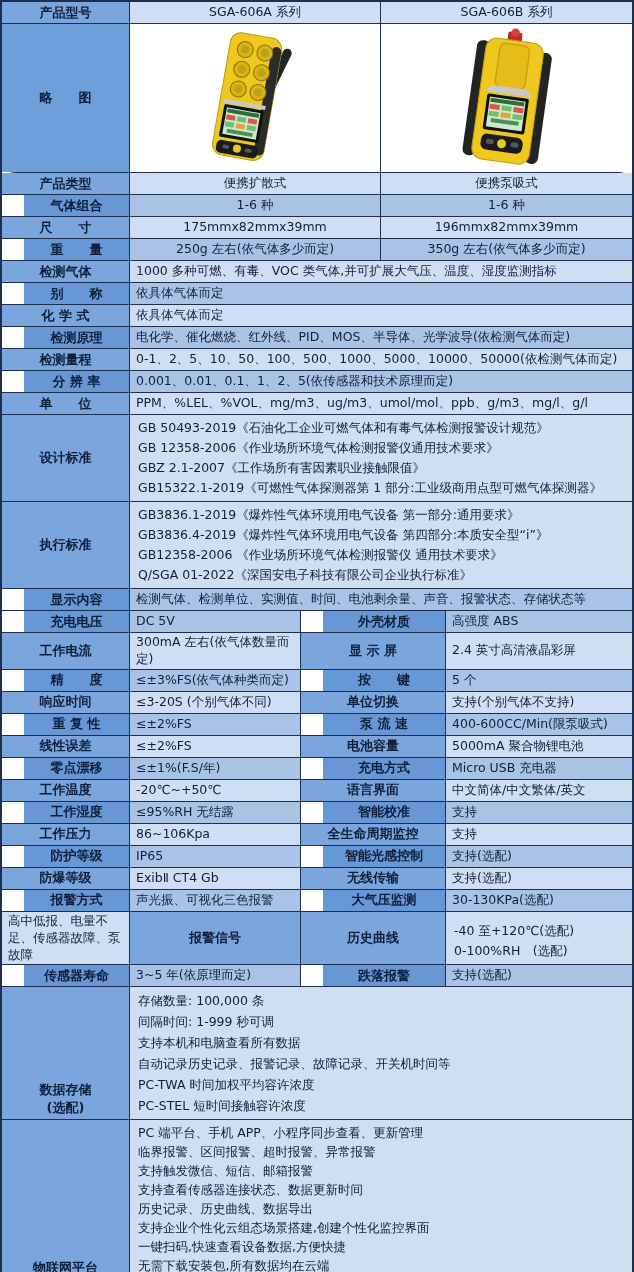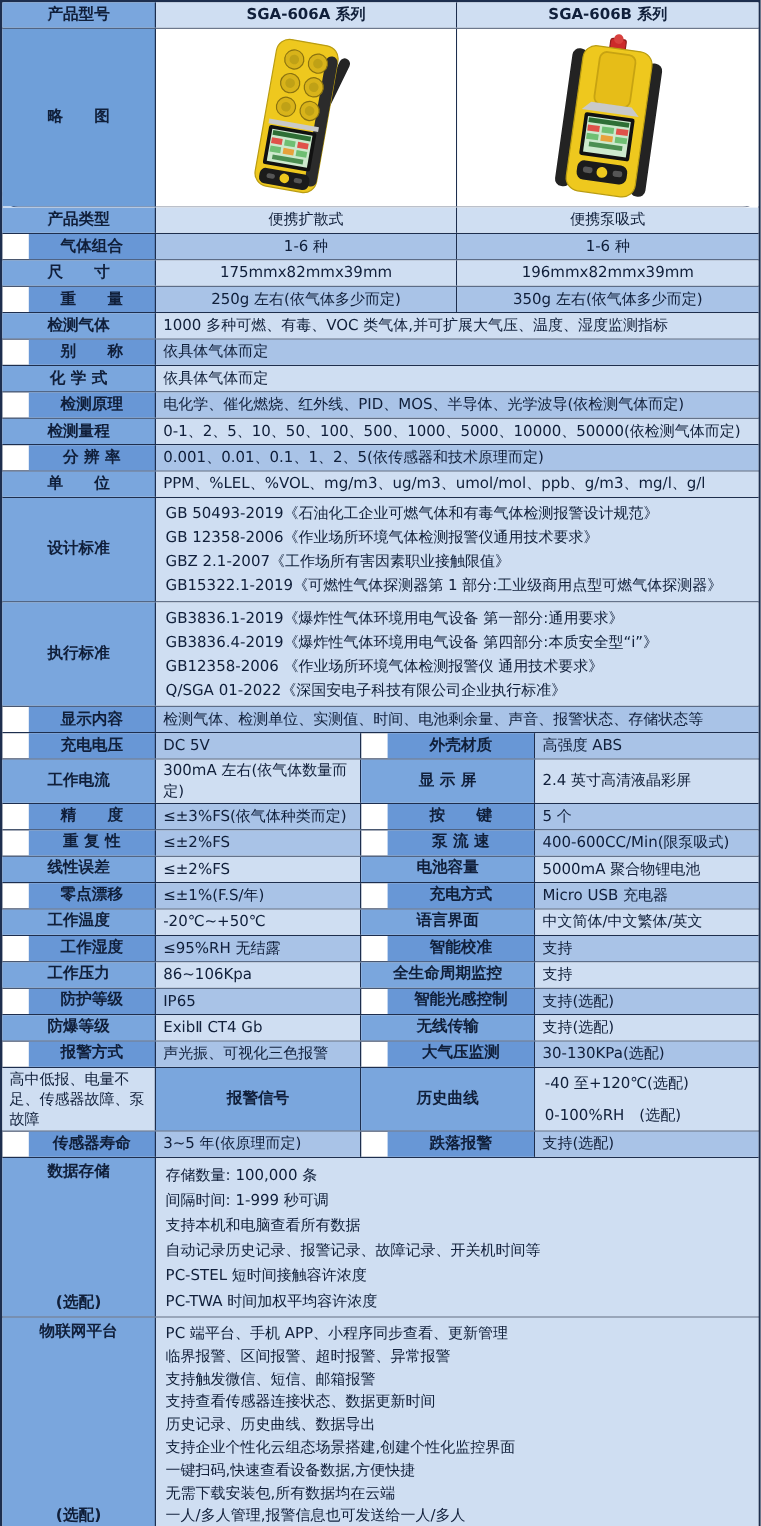--- a/index.html
+++ b/index.html
@@ -17,31 +17,31 @@
   .row{display:grid;border-bottom:1px solid var(--border);min-height:22px;box-sizing:border-box;}
   .row:last-child{border-bottom:none;}
   .g3{grid-template-columns:128px 251px 251px;}
   .g1{grid-template-columns:128px 1fr;}
   .g4{grid-template-columns:128px 171px 145px 186px;}
   .c{border-right:1px solid var(--border);display:flex;align-items:center;
      padding:1px 6px;box-sizing:border-box;font-size:12.5px;line-height:1.35;}
   .c:last-child{border-right:none;}
   .lab{font-weight:bold;justify-content:center;text-align:center;font-size:13px;padding:1px 2px;}
   .ctr{justify-content:center;text-align:center;}
-  .colc{flex-direction:column;align-items:flex-start;justify-content:space-between;padding:3px 8px;}
+  .colc{flex-direction:column;align-items:flex-start;justify-content:flex-end;padding:3px 8px;}
   .line{line-height:20px;}
   .line-s{line-height:21px;}
   .line-i{line-height:19px;}
   .rL > .c{background:var(--row-l);}
   .rM > .c{background:var(--row-m);}
   .rL > .lab{background:var(--lab-blue-l);}
   .rM > .lab{background:var(--lab-blue-m);margin-left:22px;}
   .rW > .c{background:#fff;}
   .rW > .lab{background:var(--lab-blue);}
-  .bold{font-weight:bold;}
+  .bold{font-weight:normal;}
   .h-sketch{min-height:148px;border-radius:13px;}
   .h-std{min-height:86px;}
   .h-alarm{min-height:48px;}
   .imgcell{justify-content:center;padding:4px;}
 </style>
 </head>
 <body>
 
 <div class="tbl">
 
@@ -212,20 +212,26 @@
     <div class="c">300mA 左右(依气体数量而定)</div>
     <div class="c lab">显 示 屏</div>
     <div class="c">2.4 英寸高清液晶彩屏</div>
   </div>
   <div class="row g4 rM">
     <div class="c lab">精　　度</div>
     <div class="c">≤±3%FS(依气体种类而定)</div>
     <div class="c lab">按　　键</div>
     <div class="c">5 个</div>
   </div>
+  <div class="row g4 rL">
+    <div class="c lab">响应时间</div>
+    <div class="c">≤3-20S (个别气体不同)</div>
+    <div class="c lab">单位切换</div>
+    <div class="c">支持(个别气体不支持)</div>
+  </div>
   <div class="row g4 rM">
     <div class="c lab">重 复 性</div>
     <div class="c">≤±2%FS</div>
     <div class="c lab">泵 流 速</div>
     <div class="c">400-600CC/Min(限泵吸式)</div>
   </div>
   <div class="row g4 rL">
     <div class="c lab">线性误差</div>
     <div class="c">≤±2%FS</div>
     <div class="c lab">电池容量</div>
@@ -294,22 +300,22 @@
   <div class="row g1 rL">
     <div class="c lab colc" style="align-items:center;">
       <div>数据存储</div>
       <div>(选配)</div>
     </div>
     <div class="c colc">
       <div class="line-s">存储数量: 100,000 条</div>
       <div class="line-s">间隔时间: 1-999 秒可调</div>
       <div class="line-s">支持本机和电脑查看所有数据</div>
       <div class="line-s">自动记录历史记录、报警记录、故障记录、开关机时间等</div>
+      <div class="line-s">PC-TWA 时间加权平均容许浓度</div>
       <div class="line-s">PC-STEL 短时间接触容许浓度</div>
-      <div class="line-s">PC-TWA 时间加权平均容许浓度</div>
     </div>
   </div>
 
   <div class="row g1 rL">
     <div class="c lab colc" style="align-items:center;">
       <div>物联网平台</div>
       <div>(选配)</div>
     </div>
     <div class="c colc">
       <div class="line-i">PC 端平台、手机 APP、小程序同步查看、更新管理</div>

